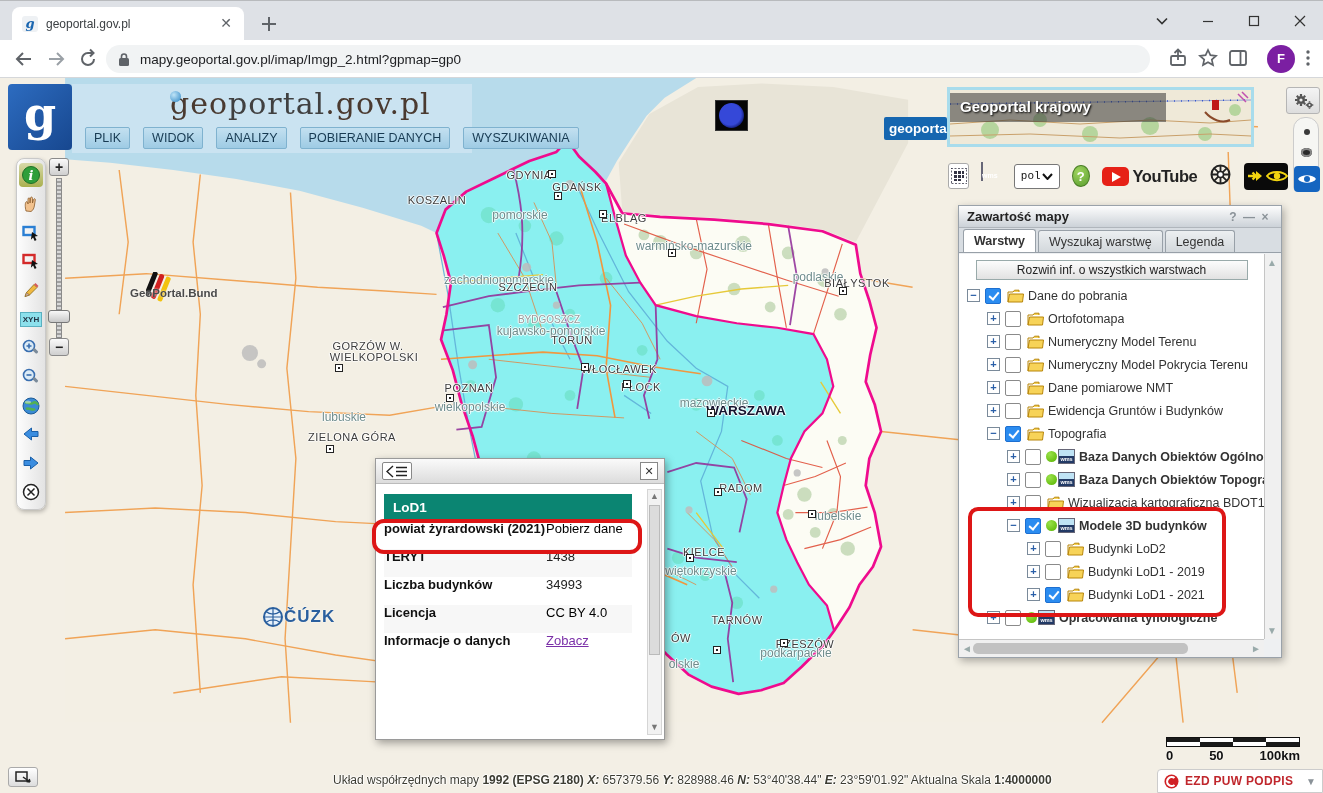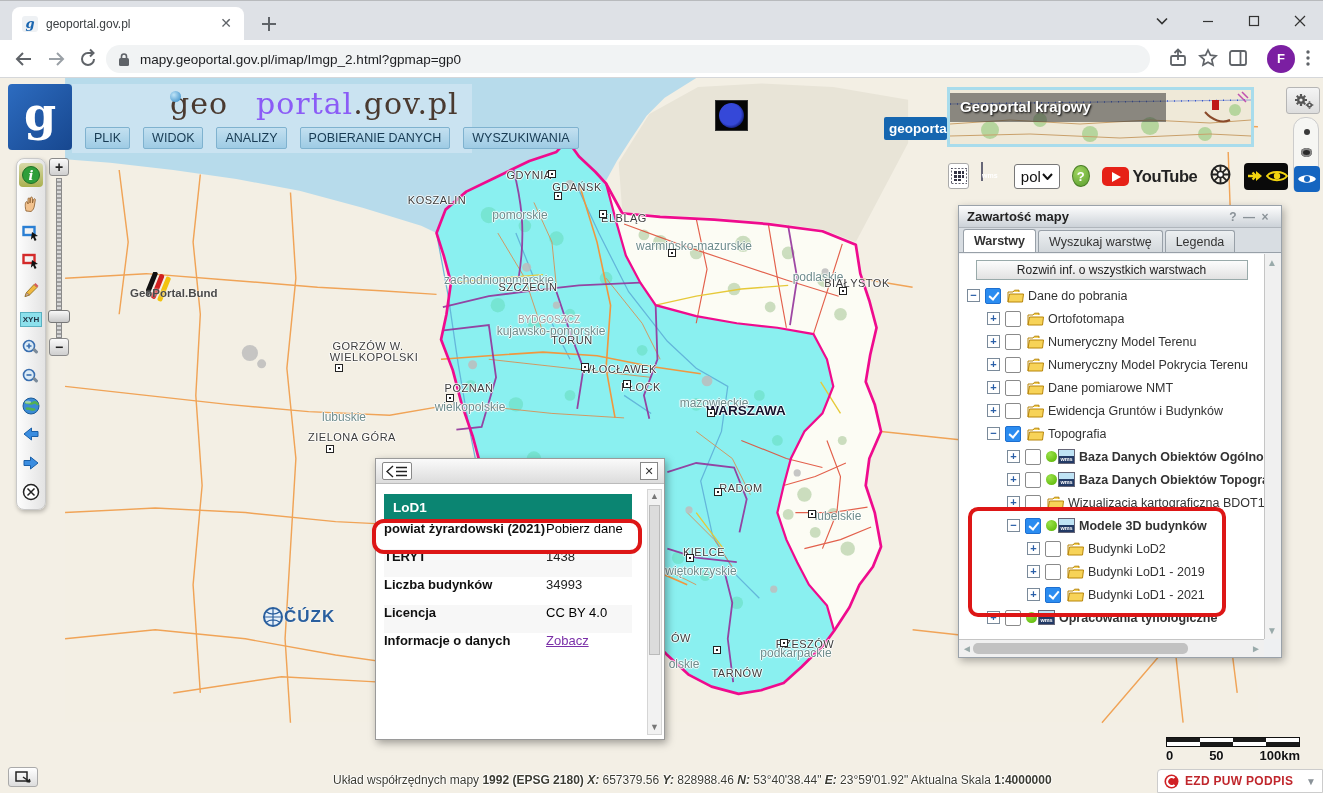--- a/index.html
+++ b/index.html
@@ -36,21 +36,21 @@
   #bund-flag { width:26px; height:30px; }
   #wm-cuzk { font:bold 17px "Liberation Sans",sans-serif; color:#2a5f9e; text-shadow:0 0 2px #fff; letter-spacing:1px; }
   #wm-geop { left:884px; top:117px; width:63px; height:23px; background:#1566b0; color:#fff; font-weight:bold; font-size:13.5px; line-height:23px; padding-left:5px; overflow:hidden; border-radius:2px; }
   #nightglobe { left:715px; top:100px; width:33px; height:31px; background:#050505; border:1px solid #333; }
   #nightglobe i { position:absolute; left:3px; top:2px; width:25px; height:25px; border-radius:50%; background:radial-gradient(circle at 45% 45%, #3548d8 0 55%, #101a70 75%, #000 100%); }
 
   
   #gheader { position:absolute; left:72px; top:84px; width:400px; height:69px; background:rgba(206,228,241,.82); z-index:5; }
   #glogo { position:absolute; left:8px; top:84px; width:64px; height:66px; background:linear-gradient(135deg,#2d6cc0,#17478f); border-radius:4px; z-index:6; color:#fff; font:bold 46px "DejaVu Serif",serif; text-align:center; line-height:60px; }
   #gtitle { position:absolute; left:100px; top:2px; font:30px "DejaVu Serif",serif; letter-spacing:1px; }
-  #gtitle .geo,#gtitle .suf { color:#4a3a30; } #gtitle .por { color:#8b5cf6;margin-left:28px; }
+  #gtitle .geo,#gtitle .suf { color:#4a3a30; } #gtitle .por { color:#404040; }
   #gtitle .ball { display:inline-block; width:11px; height:11px; border-radius:50%; background:radial-gradient(circle at 35% 35%,#bfe4f7,#2d86c5); margin-right:-13px; position:relative; left:-2px; top:-12px; }
   #menurow { position:absolute; left:13px; top:43px; display:flex; gap:13px; }
   .menubtn { background:linear-gradient(#c3e0f0,#9ecbe4); border:1px solid #7fb2cf; color:#173a52; font-size:12.5px; padding:3px 8px; border-radius:2px; white-space:nowrap; }
 
   
   #ltool { position:absolute; left:16px; top:158px; width:30px; height:352px; background:linear-gradient(90deg,#fdfdfd,#e3e3e3); border:1px solid #c9c9c9; border-radius:8px; box-shadow:1px 2px 4px rgba(0,0,0,.25); z-index:5; display:flex; flex-direction:column; align-items:center; padding-top:4px; }
   .ticon { width:24px; height:24px; margin-bottom:5px; display:flex; align-items:center; justify-content:center; }
   .ticon.sel { background:linear-gradient(#d7d9a8,#aab04f); border-radius:4px; }
   #xyhbox { width:22px; height:15px; background:#8ce0ec; border:1px solid #5ab0c0; color:#234; font-size:8px; font-weight:bold; text-align:center; line-height:14px; }
   #slider { position:absolute; left:48px; top:158px; width:22px; height:200px; z-index:5; }
@@ -85,21 +85,21 @@
   #minimap .ttl { position:absolute; left:10px; top:8px; color:#fff; font-weight:bold; font-size:15px; text-shadow:1px 1px 2px #000; }
   #gearbtn { position:absolute; left:1286px; top:87px; width:34px; height:27px; background:linear-gradient(#f4f4f4,#ddd); border:1px solid #b5b5b5; border-radius:3px; z-index:5; display:flex; align-items:center; justify-content:center; }
   #eyewidget { position:absolute; left:1293px; top:117px; width:26px; height:74px; background:#f6f6f3; border:1px solid #ccc; border-radius:12px 12px 4px 4px; z-index:5; }
   #eyewidget .d1 { position:absolute; left:10px; top:11px; width:6px; height:6px; border-radius:50%; background:#3a3a3a; }
   #eyewidget .d2 { position:absolute; left:7px; top:30px; width:11px; height:9px; border-radius:50%; background:#2a2a2a; box-shadow:inset 0 0 0 2px #888; }
   #eyewidget .blue { position:absolute; left:0; top:48px; width:26px; height:26px; background:#1565c0; border-radius:4px; display:flex; align-items:center; justify-content:center; }
   #quickbar { position:absolute; left:948px; top:160px; width:340px; height:32px; z-index:5; display:flex; align-items:center; gap:12px; }
   .qbtn { background:#fff; border:1px solid #aaa; border-radius:3px; display:flex; align-items:center; justify-content:center; }
   #gridbtn { width:26px; height:26px; }
   #wmsbtn { width:26px; height:26px; background:transparent; border:none; }
-  #langsel { width:54px; height:25px; background:#fff; border:1px solid #777; border-radius:3px; font-size:15px; color:#111; display:flex; align-items:center; padding:0 6px; justify-content:space-between; }
+  #langsel { width:54px; height:25px; background:#fff; border:1px solid #777; border-radius:3px; font-size:11px; color:#111; display:flex; align-items:center; padding:0 6px; justify-content:space-between;font-family:Liberation Mono, monospace; }
   #helpbtn { width:22px; height:22px; border-radius:50%; background:radial-gradient(circle at 35% 30%,#9fd45e,#5a9e2e); color:#fff; font-weight:bold; font-size:13px; text-align:center; line-height:22px; border:1px solid #4a7f26; }
   #ytwrap { display:flex; align-items:center; gap:4px; }
   #ytplay { width:27px; height:19px; background:#e62117; border-radius:5px; position:relative; }
   #ytplay:after { content:""; position:absolute; left:10px; top:5px; border-left:9px solid #fff; border-top:5px solid transparent; border-bottom:5px solid transparent; }
   #ytword { font-size:16.5px; font-weight:bold; color:#232323; letter-spacing:-.5px; }
   #contrast { width:55px; height:27px; background:#0a0a0a; border-radius:4px; display:flex; }
   #contrast span { flex:1; display:flex; align-items:center; justify-content:center; }
 
   
   #lpanel { position:absolute; left:958px; top:205px; width:324px; height:453px; z-index:6; background:#eef0f2; border:1px solid #9aa2aa; box-shadow:2px 3px 8px rgba(0,0,0,.3); }
@@ -308,21 +308,21 @@
     <span class="maplabel city" style="left: 352px; top: 431px;">ZIELONA GÓRA</span>
     <span class="citymarker" style="left: 326px; top: 445px;"></span>
     <span class="maplabel city" style="left: 741px; top: 482px;">RADOM</span>
     <span class="citymarker" style="left: 714px; top: 488px;"></span>
     <span class="maplabel region" style="left: 838px; top: 509px;">lubelskie</span>
     <span class="citymarker" style="left: 808px; top: 510px;"></span>
     <span class="maplabel city" style="left: 704px; top: 546px;">KIELCE</span>
     <span class="citymarker" style="left: 686px; top: 554px;"></span>
     <span class="maplabel region" style="left: 698px; top: 564px;">świętokrzyskie</span>
     <span class="maplabel city" style="left: 681px; top: 632px;">ÓW</span>
-    <span class="maplabel city" style="left: 737px; top: 667px;">TARNÓW</span>
+    <span class="maplabel city" style="left: 737px; top: 614px;">TARNÓW</span>
     <span class="citymarker" style="left: 713px; top: 646px;"></span>
     <span class="maplabel city" style="left: 805px; top: 638px;">RZESZÓW</span>
     <span class="citymarker" style="left: 780px; top: 639px;"></span>
     <span class="maplabel region" style="left: 796px; top: 646px;">podkarpackie</span>
     <span class="maplabel region" style="left: 684px; top: 657px;">olskie</span>
   </div>
 
 <svg id="bund-flag" class="wm" style="left:146px; top:272px;" viewBox="0 0 26 30">
   <g transform="rotate(22 13 15)">
     <rect x="2" y="2" width="5" height="26" rx="2" fill="#111"></rect>

